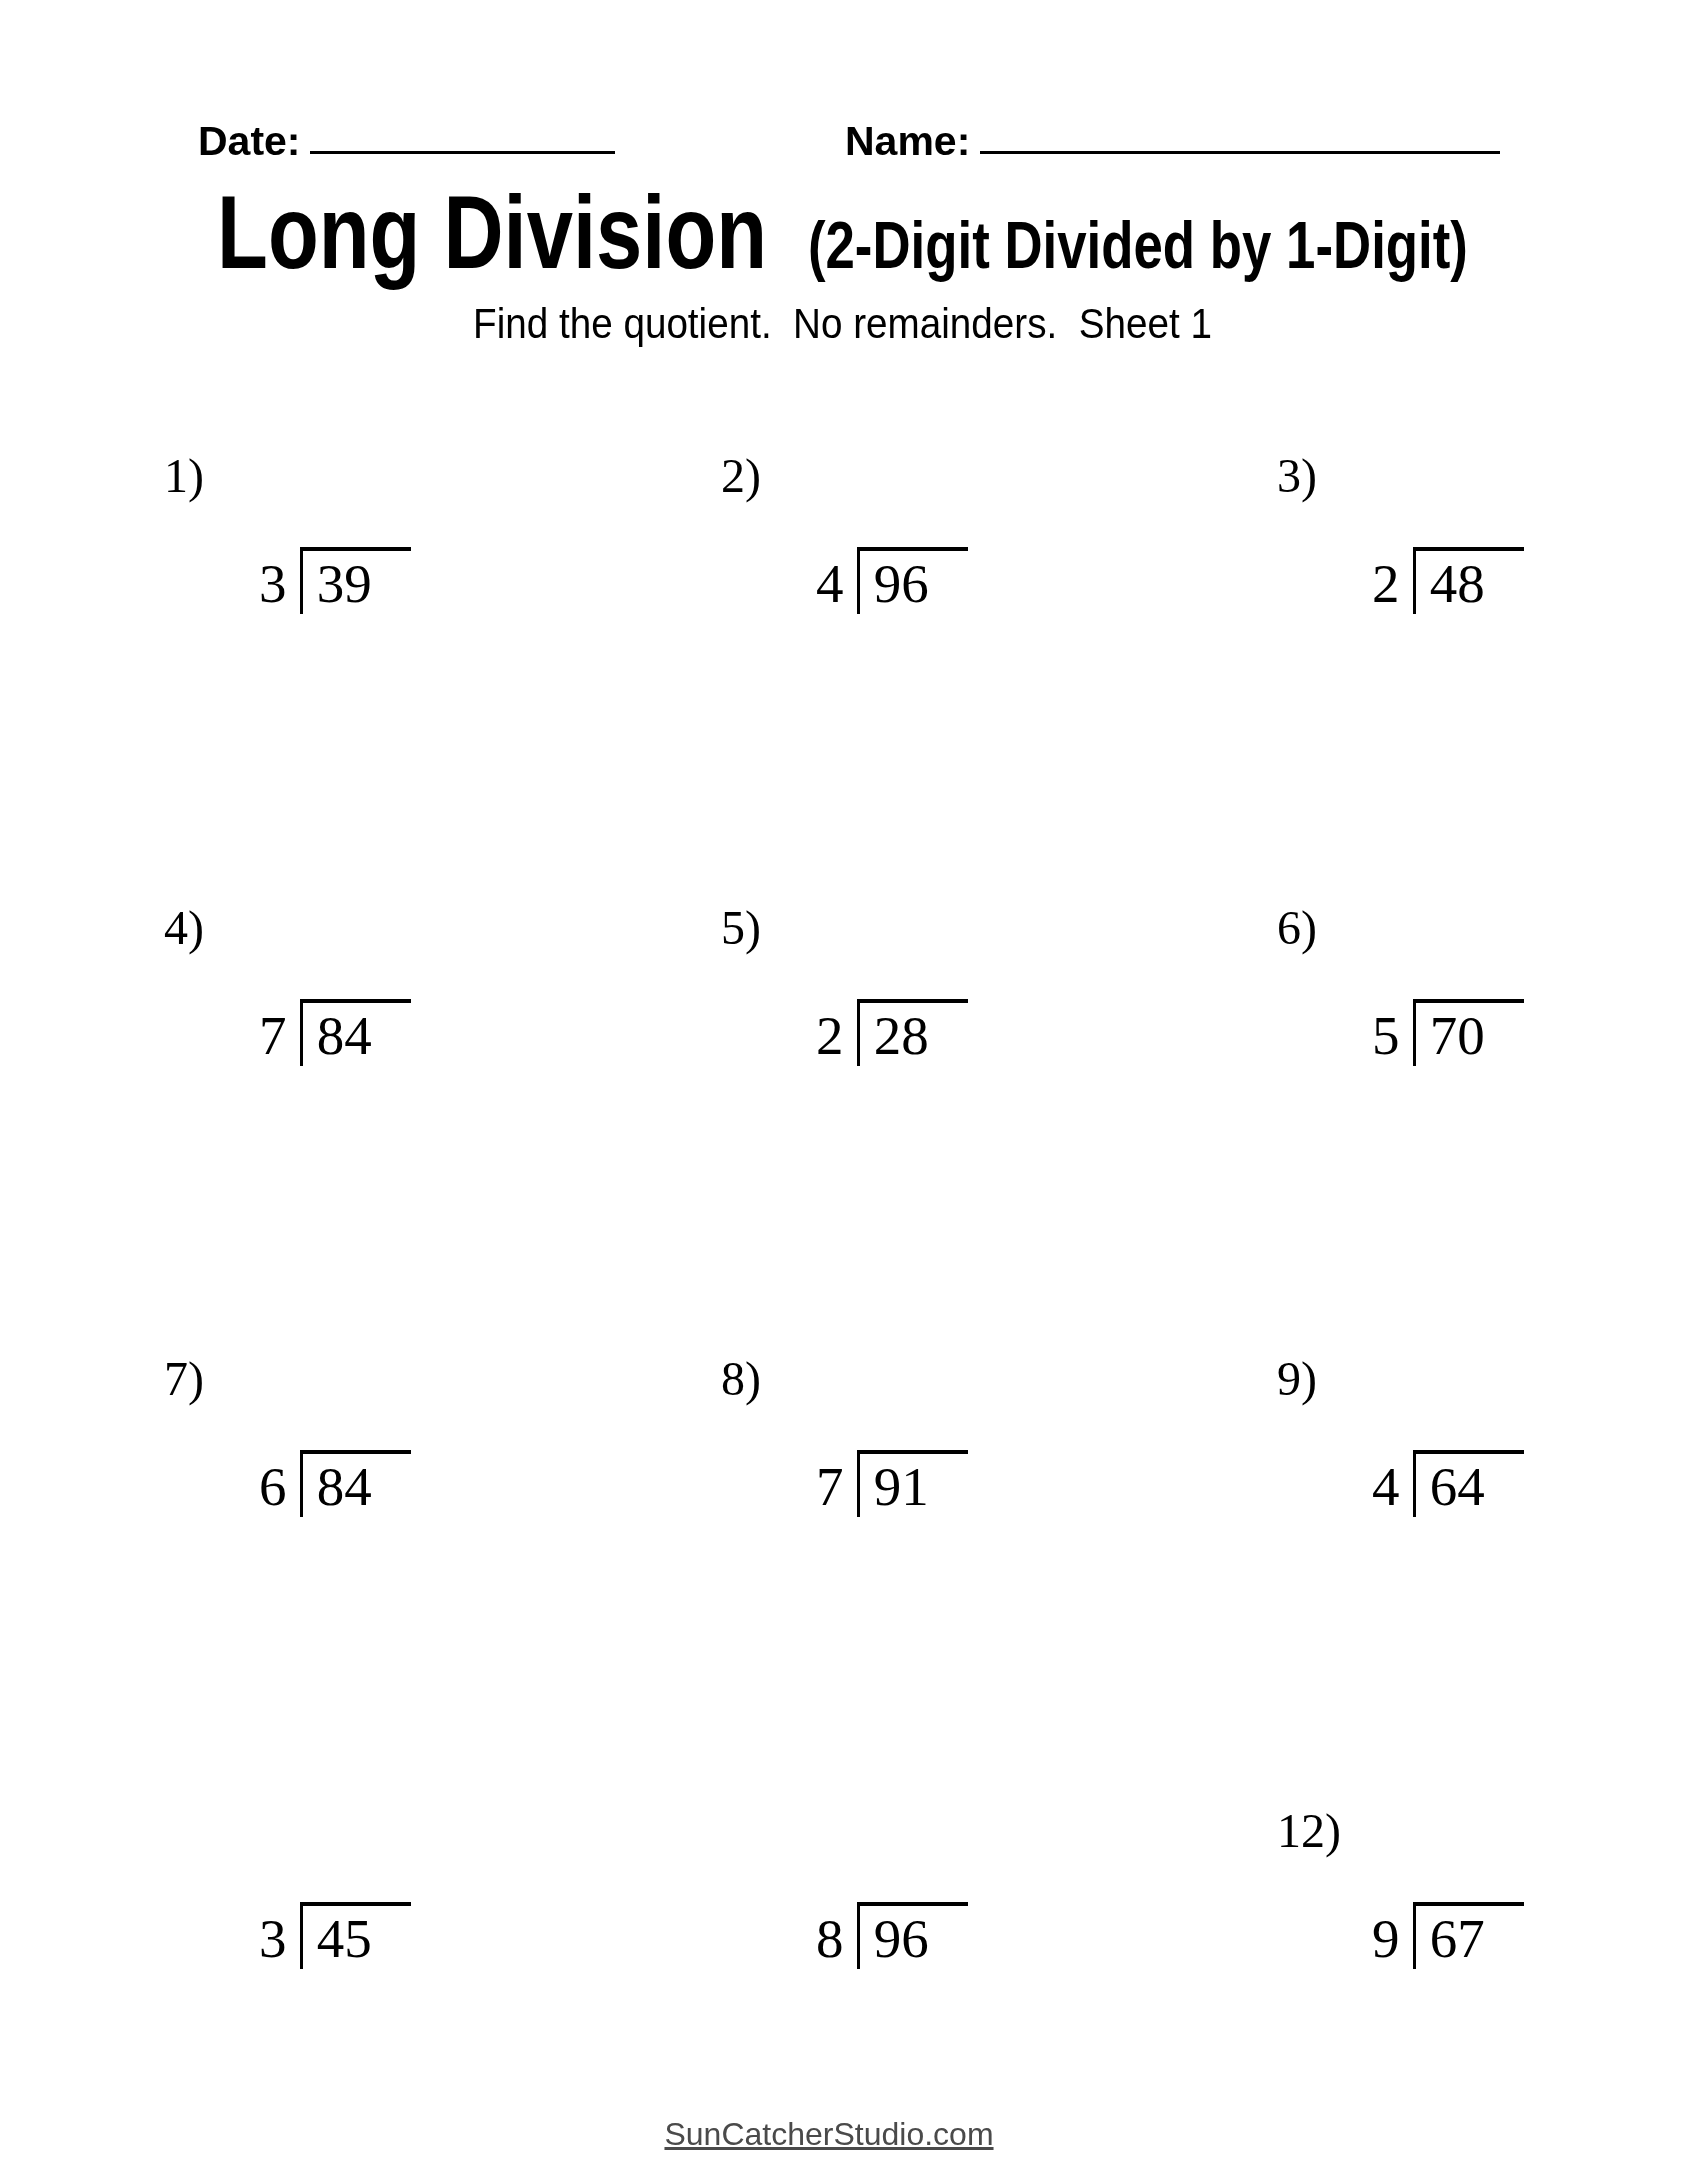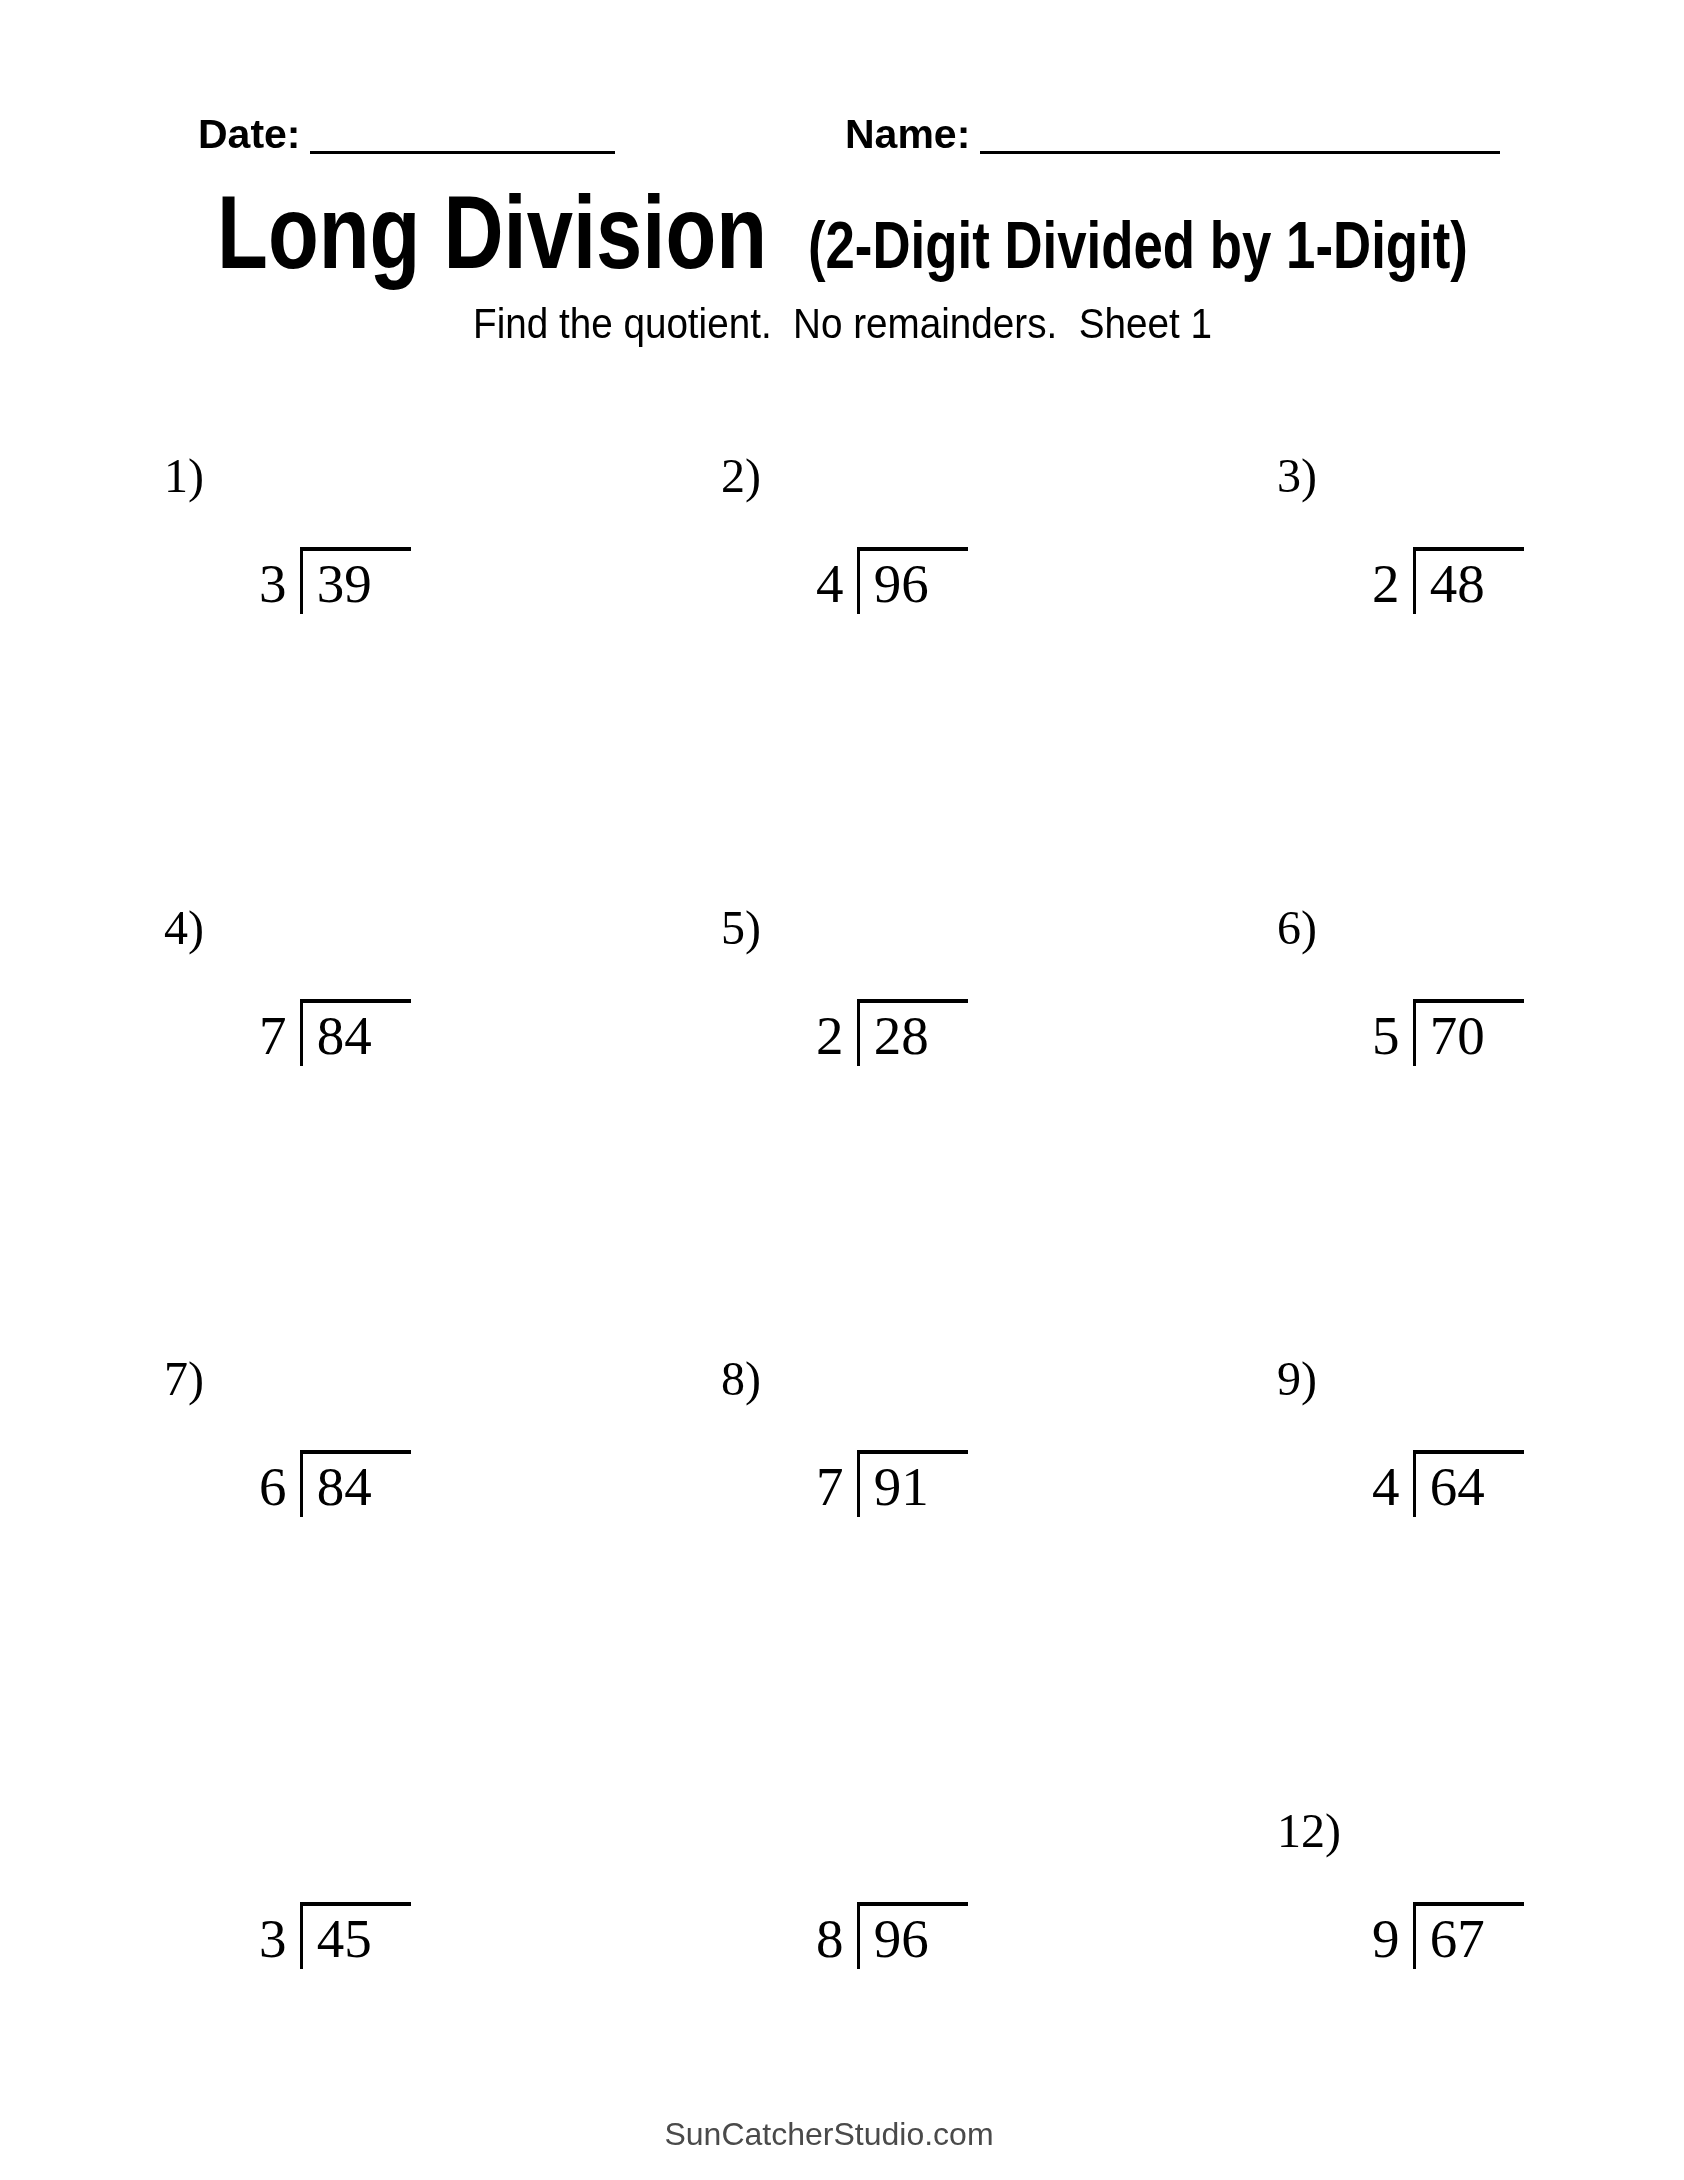--- a/index.html
+++ b/index.html
@@ -12,20 +12,21 @@
     width:1685px;height:2181px;position:relative;overflow:hidden;
     background:var(--bg);
     font-family:"Liberation Sans",sans-serif;
   }
   
   .hdr-label{
     position:absolute;
     font:bold 41px/1 "Liberation Sans",sans-serif;
     color:var(--ink);
     white-space:nowrap;
+    margin-top:7px;
   }
   #date-label{left:198px;top:114px;}
   #name-label{left:845px;top:114px;}
   .blank-line{
     position:absolute;height:0;
     border-bottom:3.4px solid var(--ink);
   }
   #date-line{left:310px;top:151px;width:305px;}
   #name-line{left:980px;top:151px;width:520px;}
   
@@ -61,21 +62,21 @@
   .dividend{
     display:block;
     border-top:4.3px solid var(--ink);
     border-left:3.4px solid var(--ink);
     padding:5.1px 39px 3.4px 13.6px;
     text-align:center;
   }
   
   .footer{
     position:absolute;left:0;top:2118px;width:1658px;text-align:center;
-    font:32px/1 "Liberation Sans",sans-serif;color:var(--footer);
+    font:32px/1 "Liberation Sans",sans-serif;color:var(--footer);text-decoration:underline;
   }
 </style>
 </head>
 <body>
 
 <span class="hdr-label" id="date-label">Date:</span>
 <div class="blank-line" id="date-line"></div>
 <span class="hdr-label" id="name-label">Name:</span>
 <div class="blank-line" id="name-line"></div>
 

